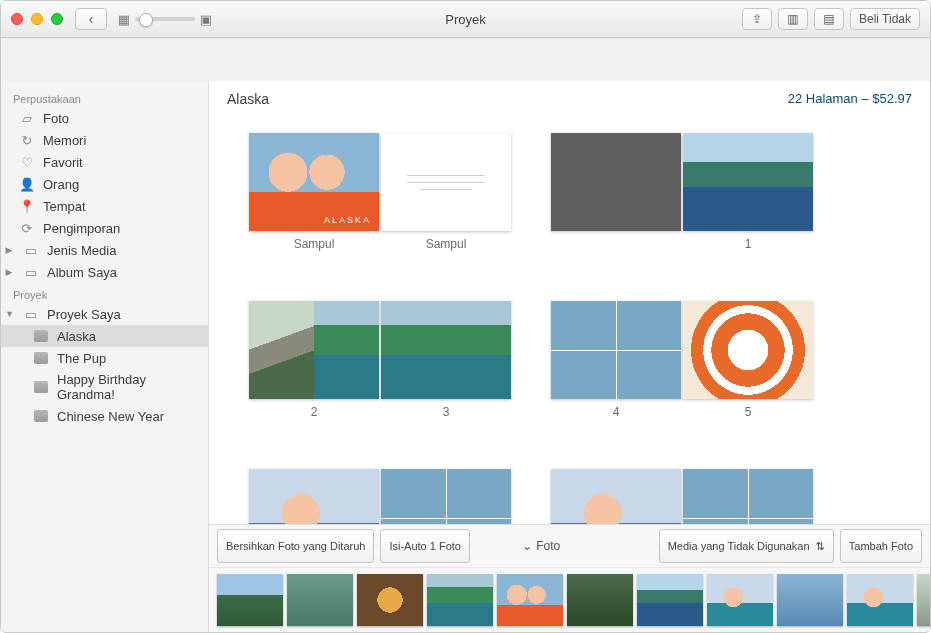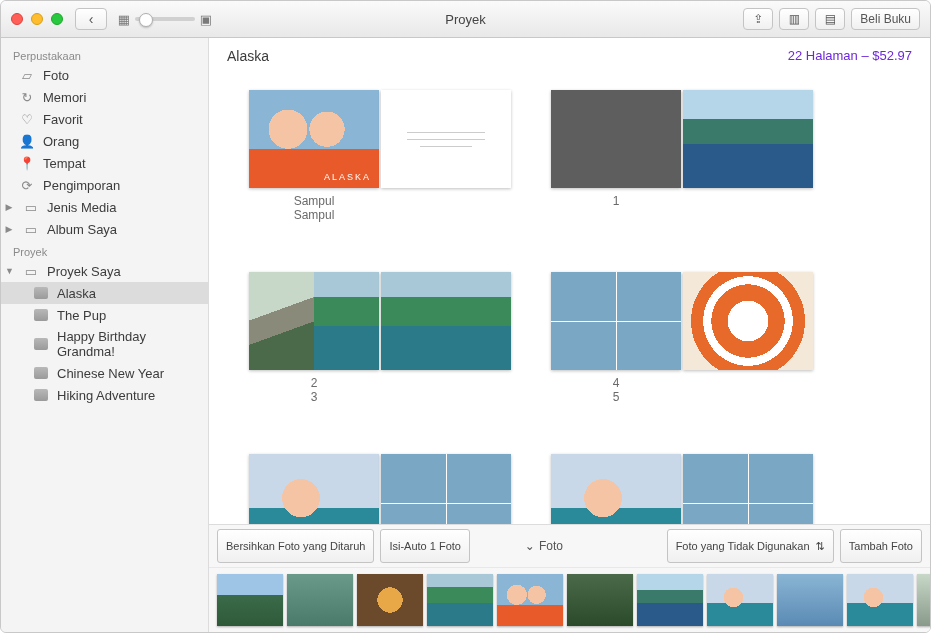--- a/index.html
+++ b/index.html
@@ -17,42 +17,42 @@
     .back-btn { width: 32px; height: 22px; background: linear-gradient(#fff,#f0f0f0); border: 1px solid #c4c4c4; border-radius: 4px; display: flex; align-items: center; justify-content: center; color: #555; font-size: 14px; margin-right: 10px; }
     .zoom-slider { display: flex; align-items: center; gap: 4px; margin-right: 10px; }
     .zs-icon { width: 14px; height: 14px; display: inline-flex; align-items: center; justify-content: center; color: #7a7a7a; }
     .slider { width: 60px; height: 4px; background: #d0d0d0; border-radius: 2px; position: relative; }
     .slider::after { content: ''; position: absolute; left: 4px; top: -4px; width: 12px; height: 12px; background: #fff; border: 0.5px solid #b0b0b0; border-radius: 50%; box-shadow: 0 1px 2px rgba(0,0,0,.2); }
     .title-center { position: absolute; left: 50%; transform: translateX(-50%); font-size: 13px; color: #444; }
     .toolbar-right { margin-left: auto; display: flex; gap: 6px; align-items: center; }
     .tool-btn { height: 22px; min-width: 30px; padding: 0 8px; background: linear-gradient(#fff,#f0f0f0); border: 1px solid #c4c4c4; border-radius: 4px; display: flex; align-items: center; justify-content: center; color: #555; font-size: 12px; }
     
     
-    .body { flex: 1; display: flex; overflow: hidden; }
+    .body { flex: 1; display: flex; overflow: hidden; margin-top: 43px; }
     .sidebar { width: 208px; background: #f4f4f4; border-right: 1px solid #dcdcdc; padding: 6px 0; overflow-y: auto; }
     .sb-header { font-size: 11px; color: #8a8a8a; padding: 6px 12px 2px; }
     .sb-item { display: flex; align-items: center; gap: 8px; padding: 3px 12px 3px 18px; color: #3c3c3c; cursor: default; }
     .sb-item.nested { padding-left: 32px; }
     .sb-item.selected { background: #dcdcdc; }
     .sb-icon { width: 16px; height: 16px; display: inline-flex; align-items: center; justify-content: center; color: #8a8a8a; font-size: 13px; flex-shrink: 0; }
     .disc { width: 8px; text-align: center; color: #8a8a8a; font-size: 9px; display: inline-block; margin-left: -14px; margin-right: 2px; }
     .book-icon { width: 14px; height: 12px; background: linear-gradient(#b8b8b8,#9a9a9a); border-radius: 2px; }
     
     
     .main { flex: 1; display: flex; flex-direction: column; background: #fff; overflow: hidden; }
     .main-header { display: flex; justify-content: space-between; padding: 10px 18px 6px; font-size: 14px; color: #3c3c3c; }
-    .main-header .right { color: #6d28d9; font-size: 13px; }
+    .main-header .right { color: #0c4a6e; font-size: 13px; }
     .pages-area { flex: 1; overflow: auto; padding: 20px 40px; display: flex; flex-wrap: wrap; gap: 50px 40px; align-content: flex-start; justify-content: flex-start; }
     .spread-group { display: flex; flex-direction: column; align-items: center; }
     .spread { display: flex; gap: 2px; }
     .page { width: 130px; height: 98px; background: #fff; box-shadow: 0 1px 3px rgba(0,0,0,.25); position: relative; overflow: hidden; }
     .page.cover-left { background: linear-gradient(135deg,#6a9bc4,#4a7a9b); }
     .page.cover-right { background: #fff; display:flex;flex-direction:column;justify-content:center;align-items:center; }
     .page.blank-gray { background: #5e5e5e; }
-    .page-labels { display: flex; justify-content: center; width: 100%; margin-top: 6px; font-size: 12px; color: #6a6a6a; flex-direction: column; }
+    .page-labels { display: flex; justify-content: space-between; width: 100%; margin-top: 6px; font-size: 12px; color: #6a6a6a; }
     .page-labels span { width: 130px; text-align: center; }
     .photo-fill { width: 100%; height: 100%; }
     .ph-sky { background: linear-gradient(#9ec5e6 40%, #3a6b4a 40%, #2f5a3a); }
     .ph-lake { background: linear-gradient(#b5d5e8 30%, #3a7a6a 30% 55%, #2a5a8a 55%); }
     .ph-river { background: linear-gradient(#a8c8d8 25%, #3a8a5a 25% 55%, #2a7a8a 55%); }
     .ph-rail { background: linear-gradient(160deg,#c8d8c8 40%, #8a8a7a 40% 60%, #4a6a4a 60%); }
     .ph-people1 { background: radial-gradient(circle at 30% 40%, #f4c4a4 18%, transparent 18%), radial-gradient(circle at 60% 40%, #f4c4a4 18%, transparent 18%), linear-gradient(#8ab5d4 60%, #e85a2a 60%); }
     .ph-people2 { background: radial-gradient(circle at 40% 45%, #f4c4a4 20%, transparent 20%), linear-gradient(#c8d8e8 55%, #2a8a9a 55%); }
     .ph-buoy { background: radial-gradient(circle at 50% 50%, #fff 25%, #e86a2a 25% 45%, #fff 45% 55%, #e86a2a 55% 70%, #f4e8d8 70%); }
     .ph-collage { display: grid; grid-template-columns: 1fr 1fr; grid-template-rows: 1fr 1fr; gap:1px; }
@@ -91,21 +91,21 @@
     <div class="toolbar-right">
       <div class="tool-btn">
           <span>⇪</span>
         </div>
       <div class="tool-btn">
           <span>▥</span>
         </div>
       <div class="tool-btn">
           <span>▤</span>
         </div>
-      <div class="tool-btn">Beli Buku</div>
+      <div class="tool-btn">Beli Tidak</div>
     </div>
   </div>
 
   <div class="body">
 
     <div class="sidebar">
       <div class="sb-header">Perpustakaan</div>
       <div class="sb-item">
           <span class="sb-icon">▱</span>
           <span>Foto</span>
@@ -164,26 +164,20 @@
           <span class="sb-icon">
             <span class="book-icon"></span>
           </span>
           <span>Happy Birthday Grandma!</span>
         </div>
       <div class="sb-item nested">
           <span class="sb-icon">
             <span class="book-icon"></span>
           </span>
           <span>Chinese New Year</span>
-        </div>
-      <div class="sb-item nested">
-          <span class="sb-icon">
-            <span class="book-icon"></span>
-          </span>
-          <span>Hiking Adventure</span>
         </div>
     </div>
 
     <div class="main">
       <div class="main-header">
         <div>Alaska</div>
         <div class="right">22 Halaman – $52.97</div>
       </div>
 
       <div class="pages-area">
@@ -299,21 +293,21 @@
 
       <div class="tray">
         <div class="tray-bar">
           <div class="tray-btn">Bersihkan Foto yang Ditaruh</div>
           <div class="tray-btn">Isi-Auto 1 Foto</div>
           <div class="tray-label">
               <span>⌄</span>
               <span>Foto</span>
             </div>
           <div class="tray-btn tray-select">
-              <span>Foto yang Tidak Digunakan</span>
+              <span>Media yang Tidak Digunakan</span>
               <span style="margin-left:6px">⇅</span>
             </div>
           <div class="tray-btn">Tambah Foto</div>
         </div>
         <div class="tray-thumbs">
           <div class="thumb ph-sky"></div>
           <div class="thumb" style="background:linear-gradient(#6a9a8a,#4a7a6a)"></div>
           <div class="thumb ph-star"></div>
           <div class="thumb ph-river"></div>
           <div class="thumb ph-people1"></div>

